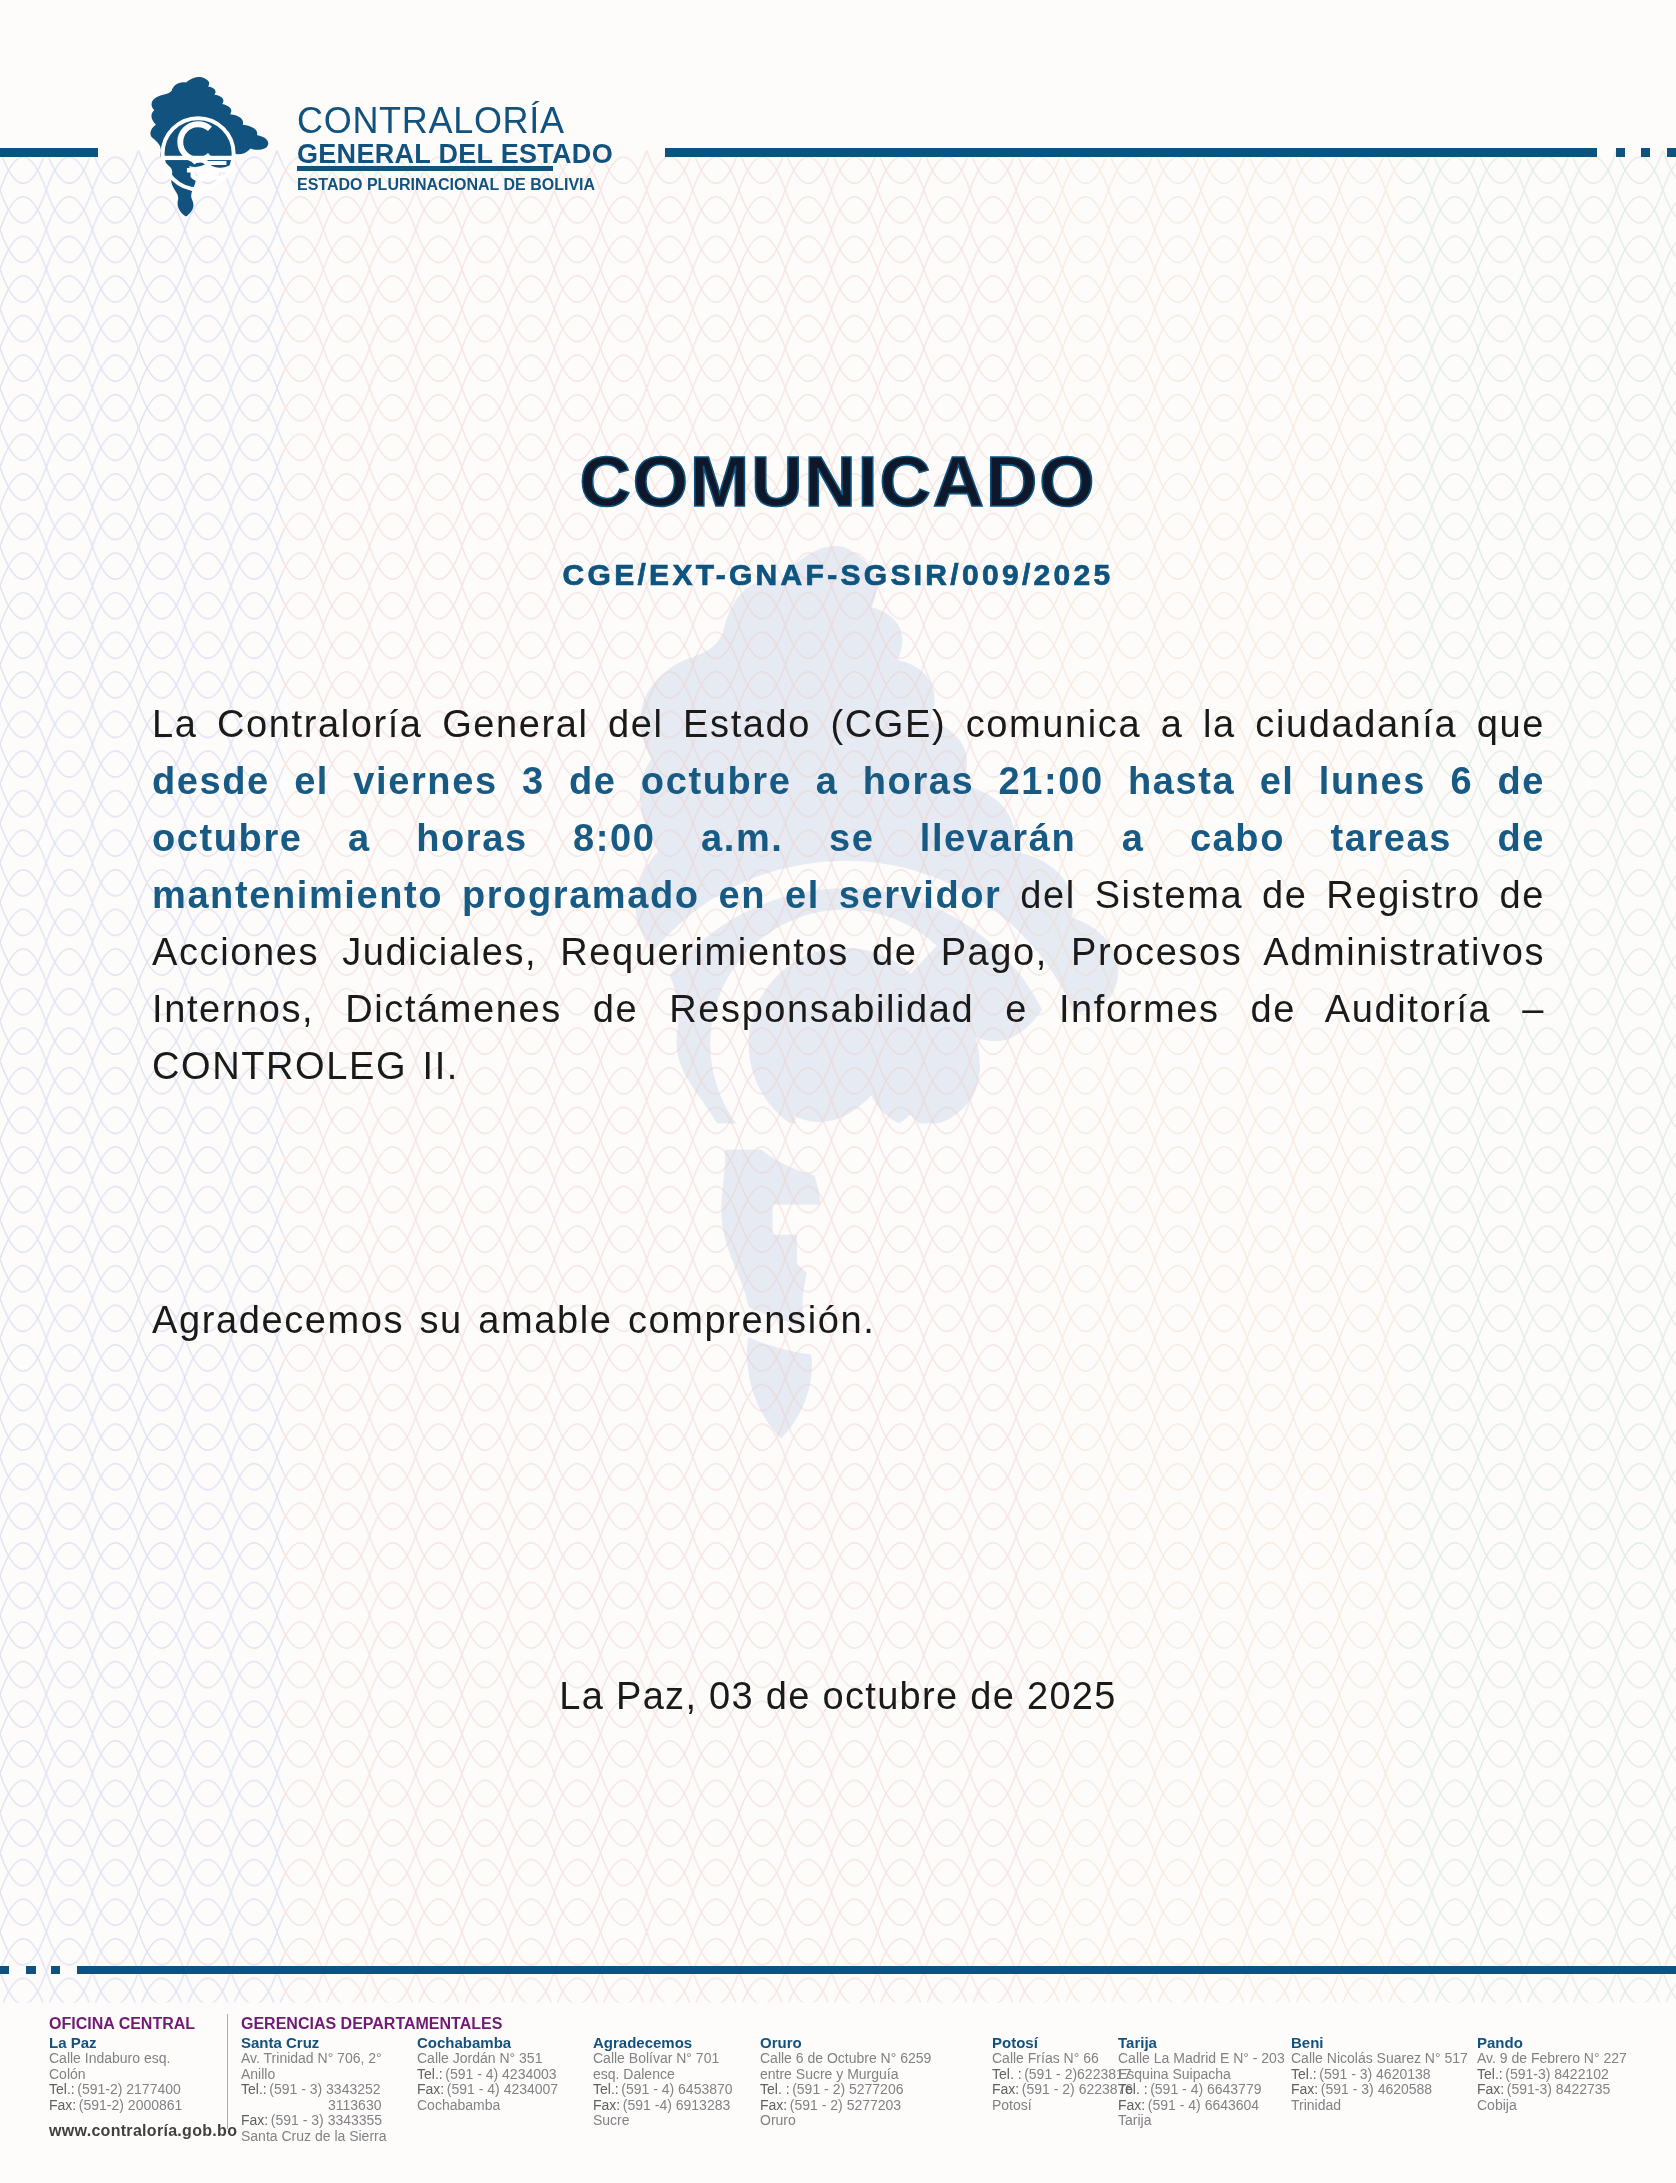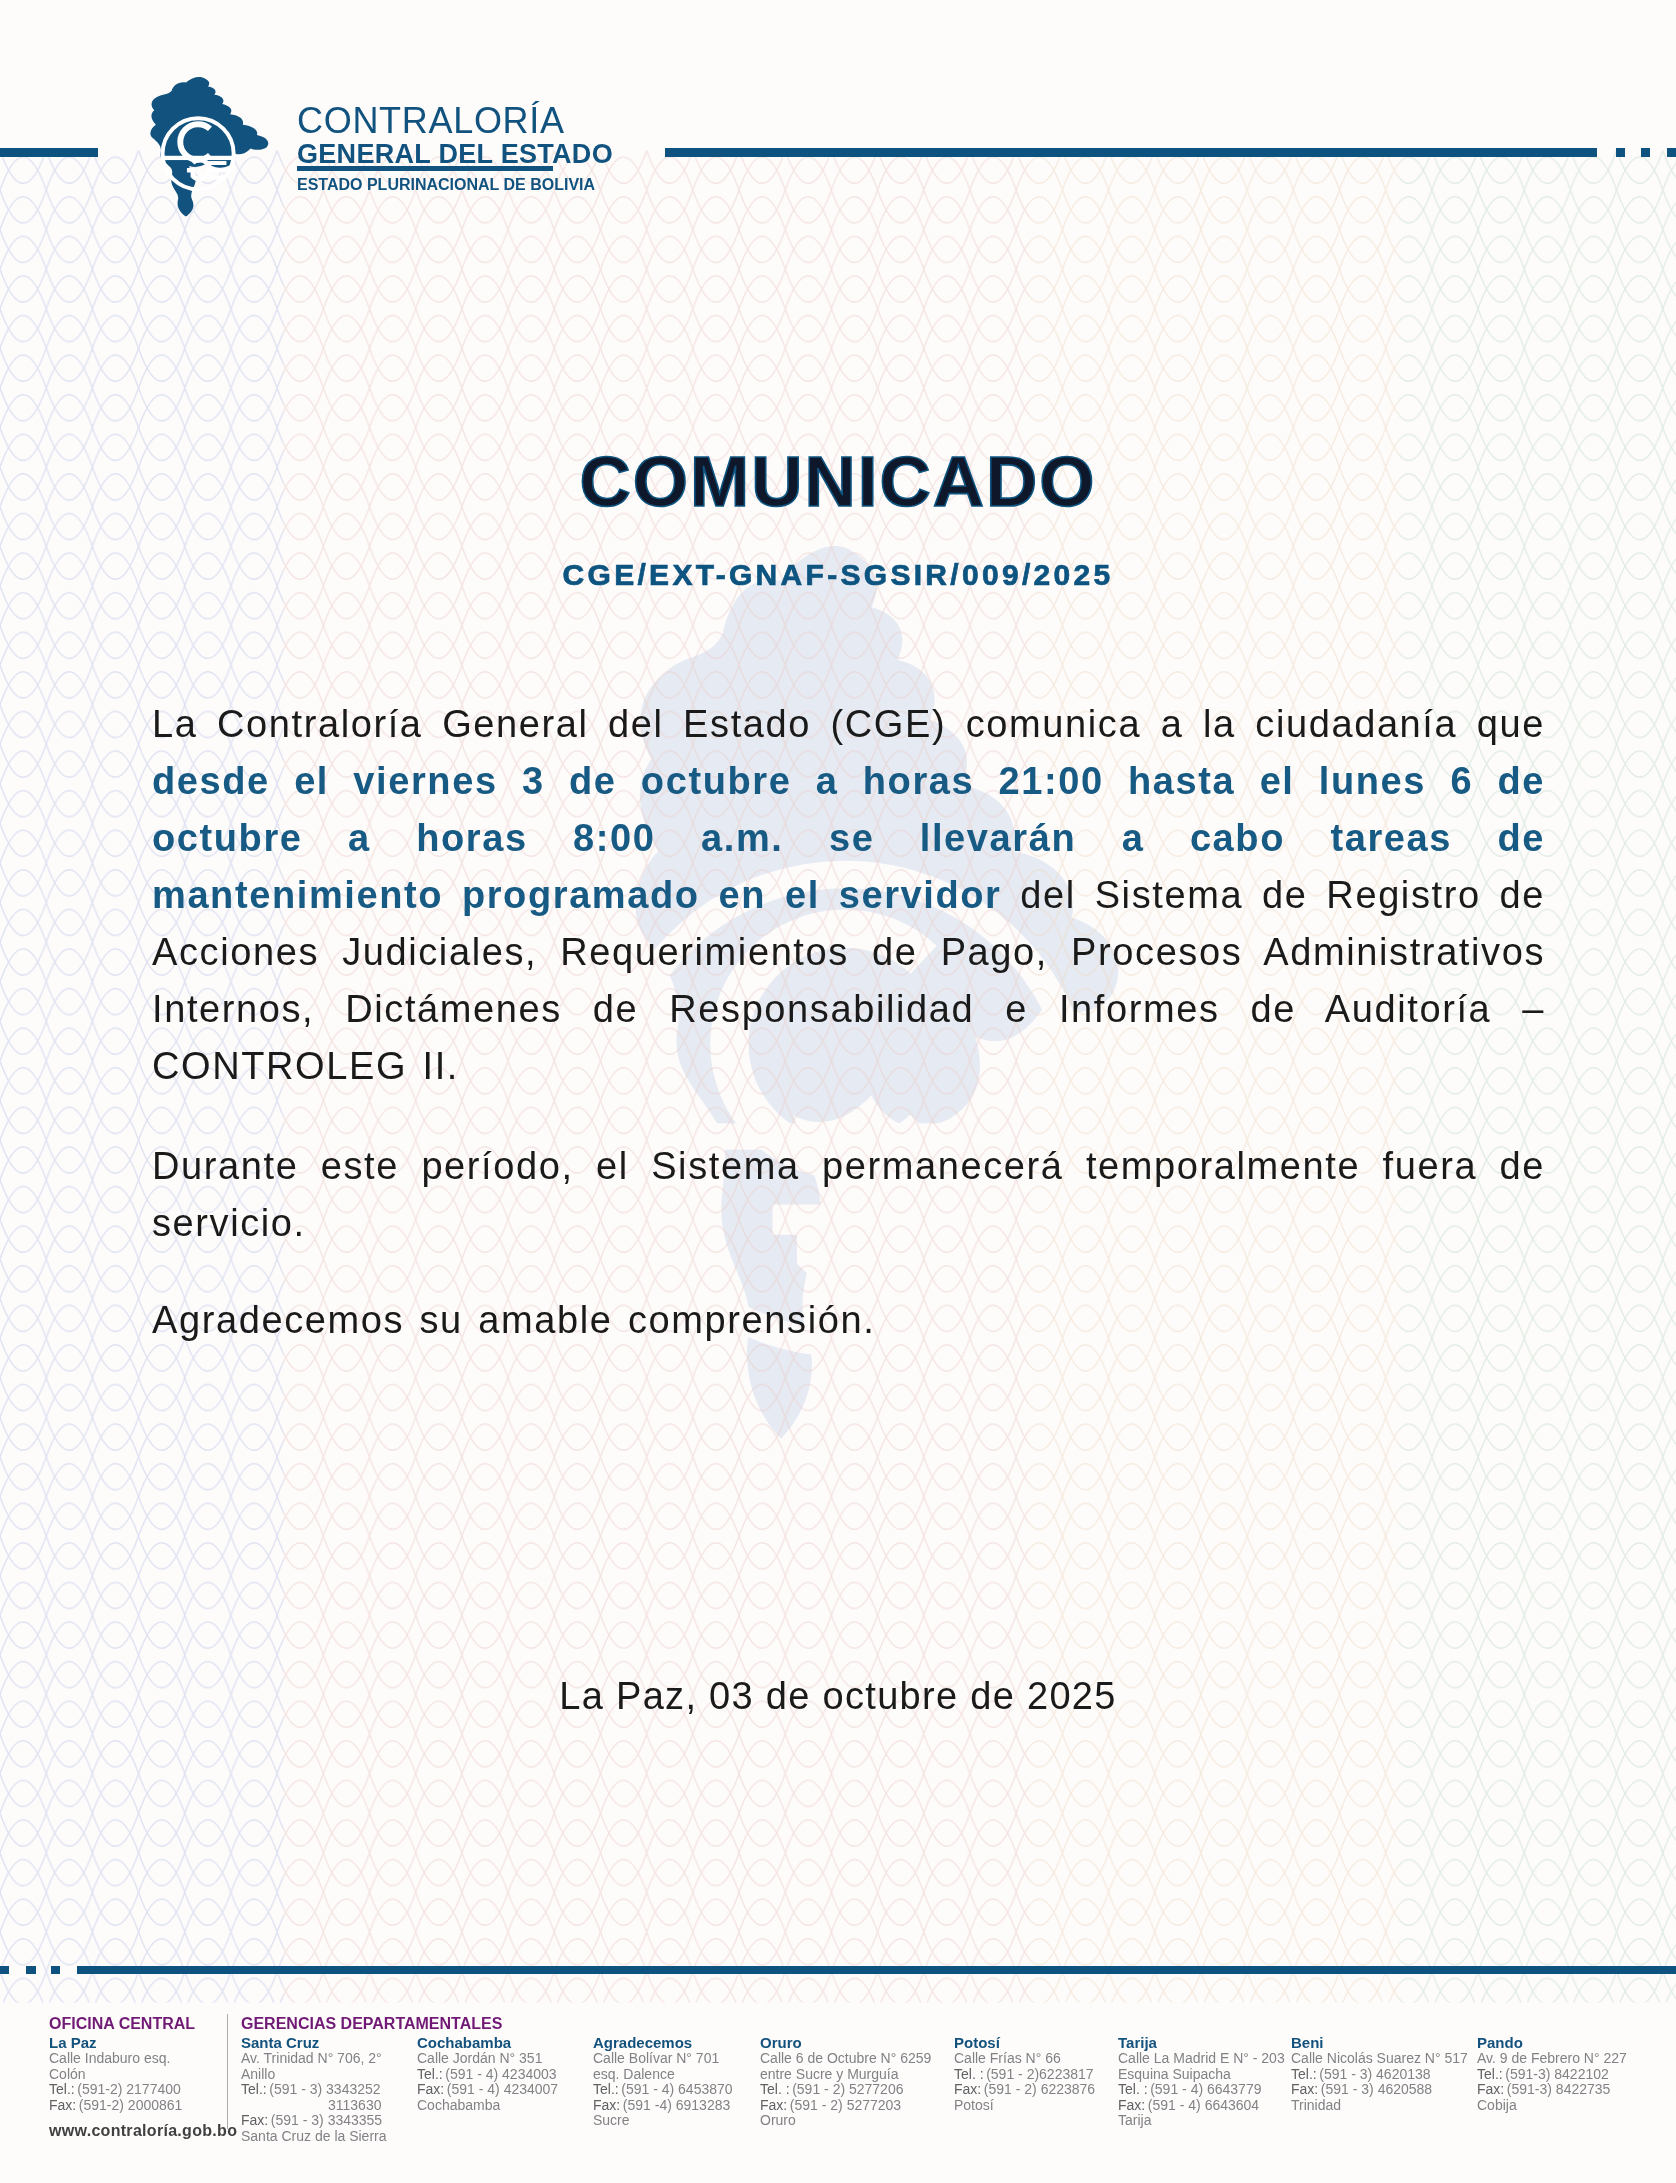--- a/index.html
+++ b/index.html
@@ -136,21 +136,20 @@
     <div class="logo-l2">GENERAL DEL ESTADO</div>
     <div class="logo-rule"></div>
     <div class="logo-l3">ESTADO PLURINACIONAL DE BOLIVIA</div>
   </div>
 
   <div class="doc-title">COMUNICADO</div>
   <div class="doc-ref">CGE/EXT-GNAF-SGSIR/009/2025</div>
 
   <p class="body-par par1"><span>La Contraloría General del Estado (CGE) comunica a la ciudadanía que </span><span class="blue-bold">desde el viernes 3 de octubre a horas 21:00 hasta el lunes 6 de octubre a horas 8:00 a.m. se llevarán a cabo tareas de mantenimiento programado en el servidor</span><span> del Sistema de Registro de Acciones Judiciales, Requerimientos de Pago, Procesos Administrativos Internos, Dictámenes de Responsabilidad e Informes de Auditoría – CONTROLEG II.</span></p>
 
-  <p class="body-par par2">Durante este período, el Sistema permanecerá temporalmente fuera de servicio.</p>
   <p class="body-par par3">Agradecemos su amable comprensión.</p>
 
   <div class="dateline">La Paz, 03 de octubre de 2025</div>
 
   <div class="bar f-bar"></div>
   <div class="f-dash" style="left:0;"></div>
   <div class="f-dash" style="left:26.4px;"></div>
   <div class="f-dash" style="left:51px;"></div>
 
   <div class="f-head" style="left:49px;">OFICINA CENTRAL</div>
@@ -191,21 +190,21 @@
         <div class="office-line">Sucre</div>
       </div>
       <div class="office" style="left: 760px;">
         <div class="office-name">Oruro</div>
         <div class="office-line">Calle 6 de Octubre N° 6259</div>
         <div class="office-line">entre Sucre y Murguía</div>
         <div class="office-line"><b>Tel. :</b>(591 - 2) 5277206</div>
         <div class="office-line"><b>Fax:</b>(591 - 2) 5277203</div>
         <div class="office-line">Oruro</div>
       </div>
-      <div class="office" style="left: 954px;">
+      <div class="office" style="left: 992px;">
         <div class="office-name">Potosí</div>
         <div class="office-line">Calle Frías N° 66</div>
         <div class="office-line"><b>Tel. :</b>(591 - 2)6223817</div>
         <div class="office-line"><b>Fax:</b>(591 - 2) 6223876</div>
         <div class="office-line">Potosí</div>
       </div>
       <div class="office" style="left: 1118px;">
         <div class="office-name">Tarija</div>
         <div class="office-line">Calle La Madrid E N° - 203</div>
         <div class="office-line">Esquina Suipacha</div>

